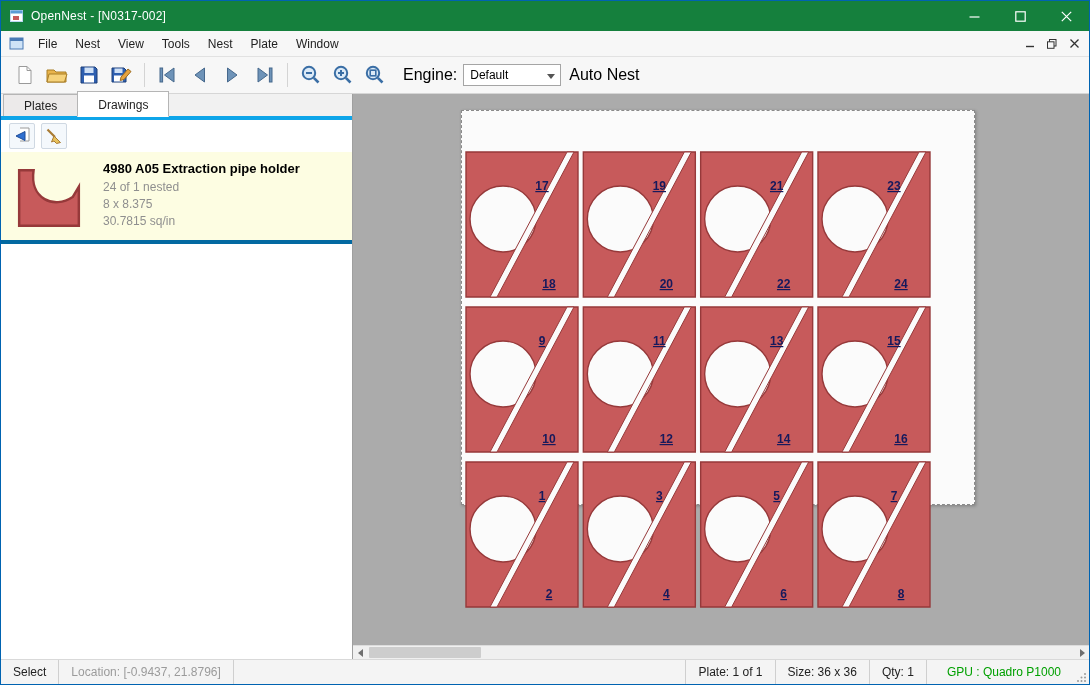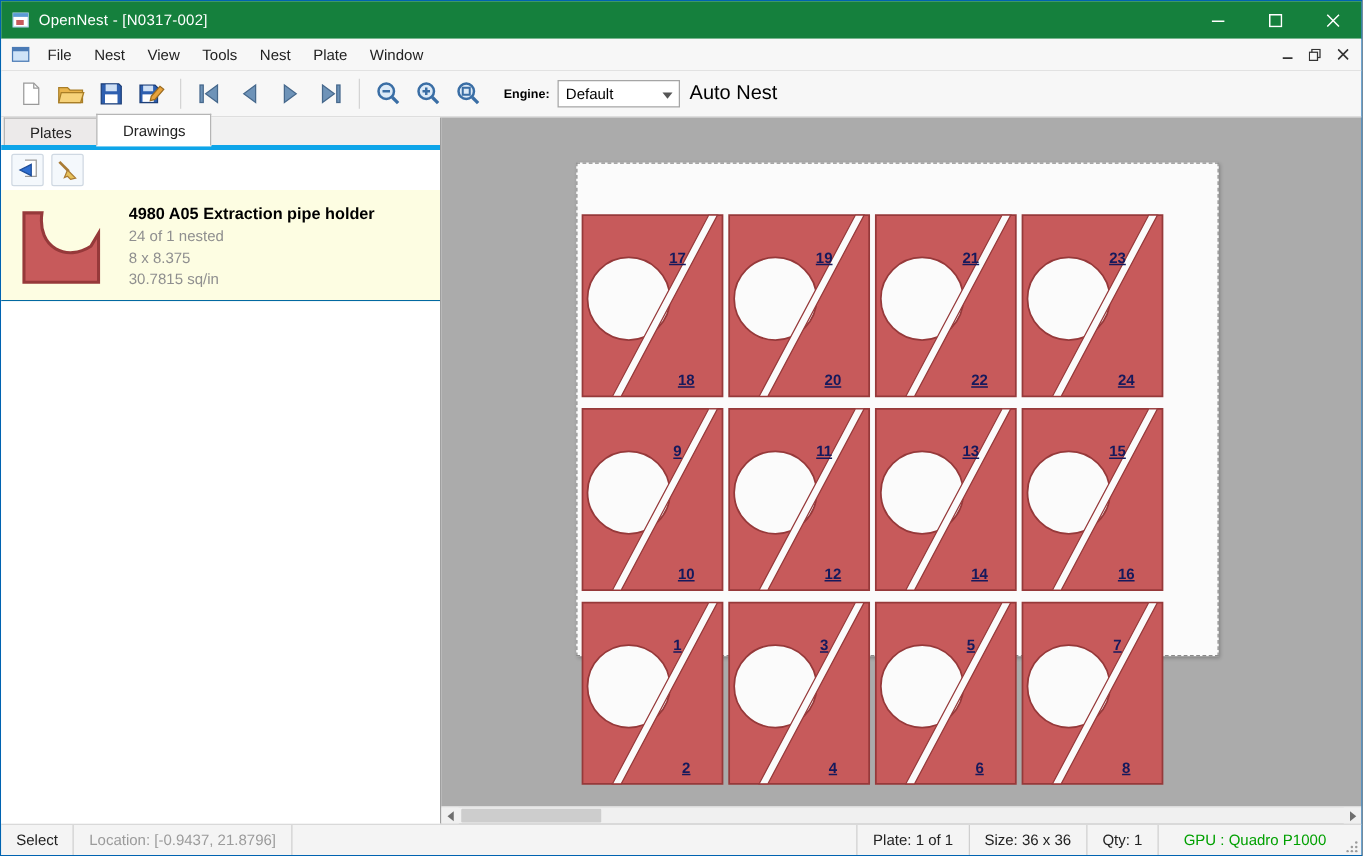--- a/index.html
+++ b/index.html
@@ -17,41 +17,41 @@
   .menubar{height:26px;background:#f7f7f7;border-bottom:1px solid #e2e2e2;display:flex;align-items:center;font-size:12px;color:#222;flex:0 0 auto}
   .mdi-doc-icon{width:16px;height:14px;margin:0 4px 0 8px}
   .menu-item{padding:5px 9px;cursor:default}
   .mdi-controls{margin-left:auto;display:flex;align-items:center;margin-right:4px}
   .mdi-btn{width:22px;height:20px;display:flex;align-items:center;justify-content:center}
 
   
   .toolbar{height:37px;background:#f7f7f7;border-bottom:1px solid #d6d6d6;display:flex;align-items:center;padding-left:8px;flex:0 0 auto}
   .tool-btn{width:32px;height:30px;display:flex;align-items:center;justify-content:center;border-radius:2px}
   .tool-sep{width:1px;height:24px;background:#d4d4d4;margin:0 7px}
-  .engine-label{font-size:10px;font-weight:bold;margin:0 6px 0 12px}
+  .engine-label{font-size:16px;font-weight:normal;margin:0 6px 0 12px}
   .engine-combo{width:98px;height:22px;border:1px solid #a5a5a5;background:#fff;display:flex;align-items:center;font-size:12px;padding-left:6px;position:relative}
   .combo-arrow{position:absolute;right:5px;top:9px;width:0;height:0;border-left:4px solid transparent;border-right:4px solid transparent;border-top:5px solid #555}
   .autonest-btn{font-size:16px;padding:5px 8px;border-radius:2px}
 
   
   .content{flex:1 1 auto;display:flex;min-height:0}
   .sidebar{width:352px;flex:0 0 auto;background:#fff;border-right:1px solid #9f9f9f;display:flex;flex-direction:column}
   .tabstrip{height:26px;background:#f1f1f1;display:flex;align-items:flex-end;padding-left:2px;border-bottom:4px solid #0ea5e9;flex:0 0 auto}
   .tab{height:22px;padding:4px 20px;font-size:12px;background:#eceaea;border:1px solid #b5b5b5;border-bottom:none;margin-right:-1px;color:#222}
   .tab.active{height:26px;background:#fff;position:relative;z-index:2;margin-bottom:-1px;border-bottom:1px solid #fff;padding-top:6px}
   .panel-toolbar{height:32px;display:flex;align-items:center;padding-left:8px;gap:6px;background:#fff;flex:0 0 auto}
   .panel-btn{width:26px;height:26px;display:flex;align-items:center;justify-content:center;border:1px solid #cfd8e2;border-radius:2px;background:#f4f8fc}
-  .drawing-item{background:#fdfde2;display:flex;align-items:flex-end;padding:8px 10px;min-height:88px;flex:0 0 auto;border-bottom:1px solid #0369a1}
+  .drawing-item{background:#fdfde2;display:flex;align-items:flex-start;padding:8px 10px;min-height:88px;flex:0 0 auto;border-bottom:4px solid #0369a1}
   .thumb-box{width:92px;flex:0 0 auto;display:flex;align-items:center}
   .drawing-info{font-size:12px;color:#8f8f8f;line-height:17px}
   .drawing-title{font-size:13px;font-weight:bold;color:#000;margin-bottom:2px}
   .sidebar-fill{flex:1 1 auto;background:#fff}
 
   .canvas{flex:1 1 auto;position:relative;overflow:hidden;background:#ababab}
-  .plate{position:absolute;left:108px;top:36px;width:514px;height:395px;background:#fbfbfb;border:1px dashed #8a8a8a;box-shadow:1px 1px 3px rgba(0,0,0,.25)}
+  .plate{position:absolute;left:108px;top:16px;width:514px;height:395px;background:#fbfbfb;border:1px dashed #8a8a8a;box-shadow:1px 1px 3px rgba(0,0,0,.25)}
   .plate svg{display:block}
   .plate svg text{font-family:"Liberation Sans",sans-serif;font-weight:bold;font-size:12px}
 
   .hscroll{position:absolute;left:0;right:0;bottom:0;height:14px;background:#f0f0f0;display:flex;border-top:1px solid #dcdcdc}
   .hs-btn{width:14px;height:13px;display:flex;align-items:center;justify-content:center;background:#f0f0f0}
   .hs-track{flex:1;position:relative}
   .hs-thumb{position:absolute;left:2px;top:1px;bottom:1px;width:112px;background:#cdcdcd;border-radius:1px}
   .tri-l{width:0;height:0;border-top:4px solid transparent;border-bottom:4px solid transparent;border-right:5px solid #6e6e6e}
   .tri-r{width:0;height:0;border-top:4px solid transparent;border-bottom:4px solid transparent;border-left:5px solid #6e6e6e}
 

